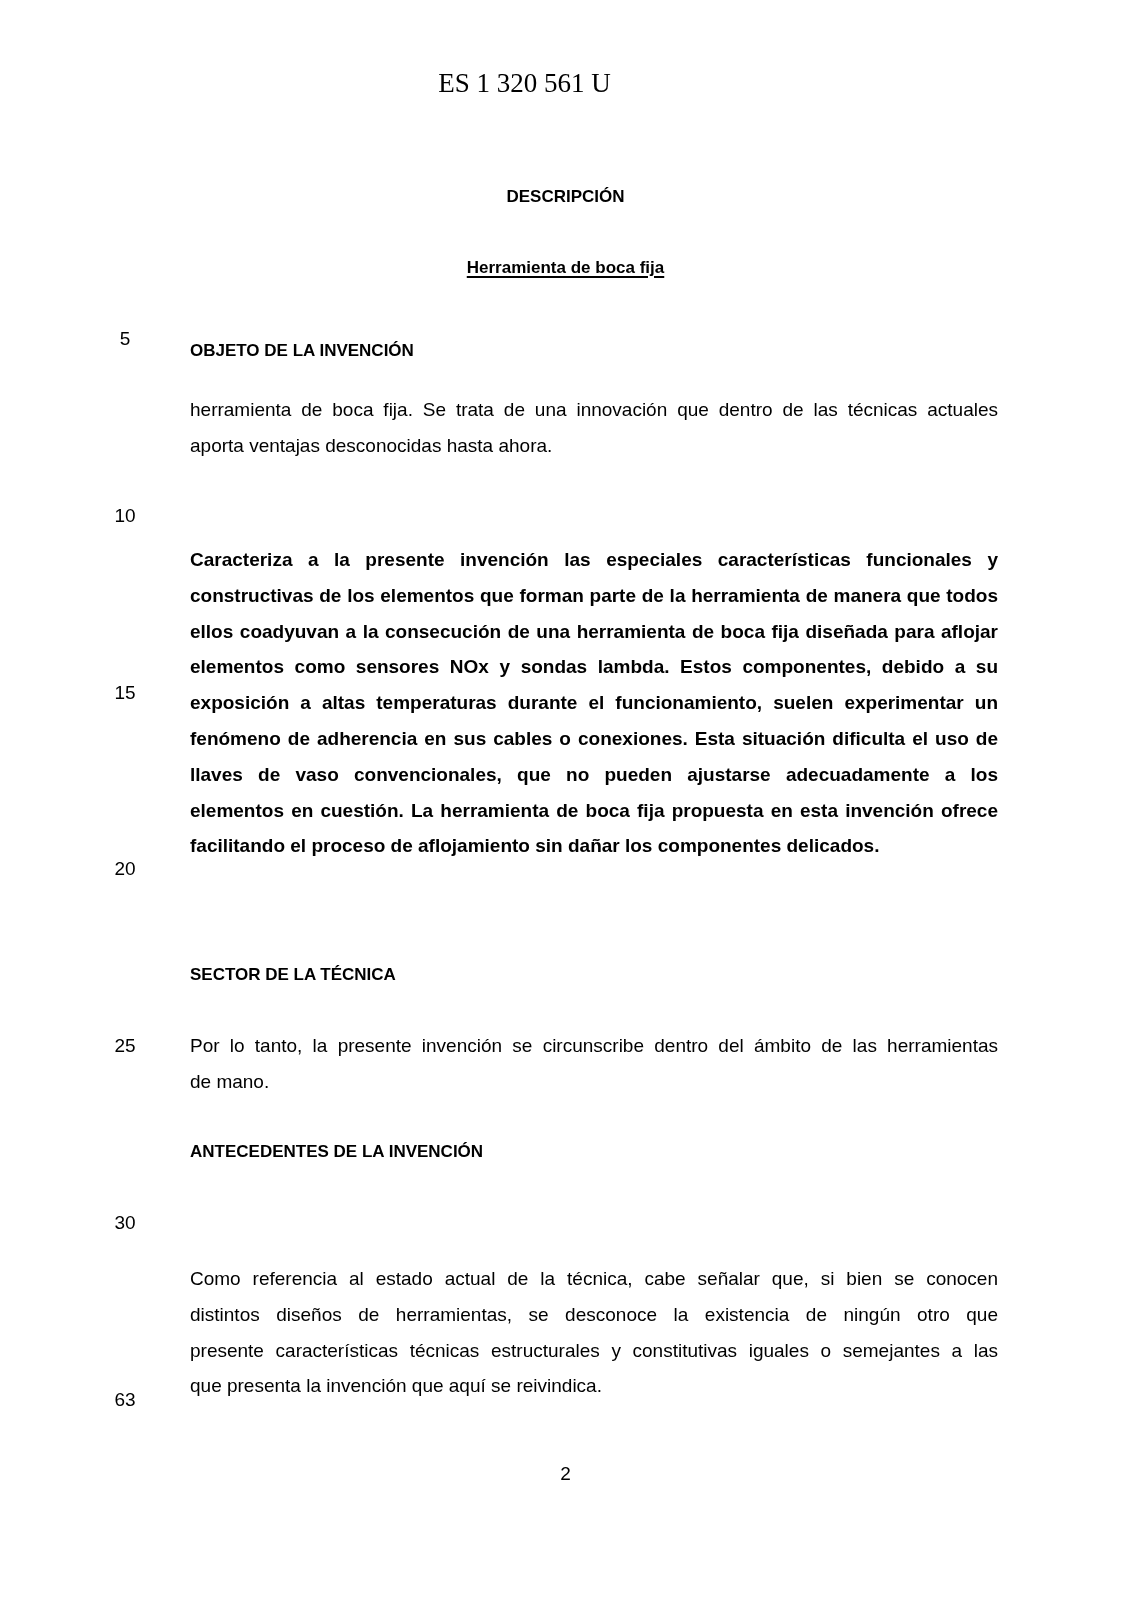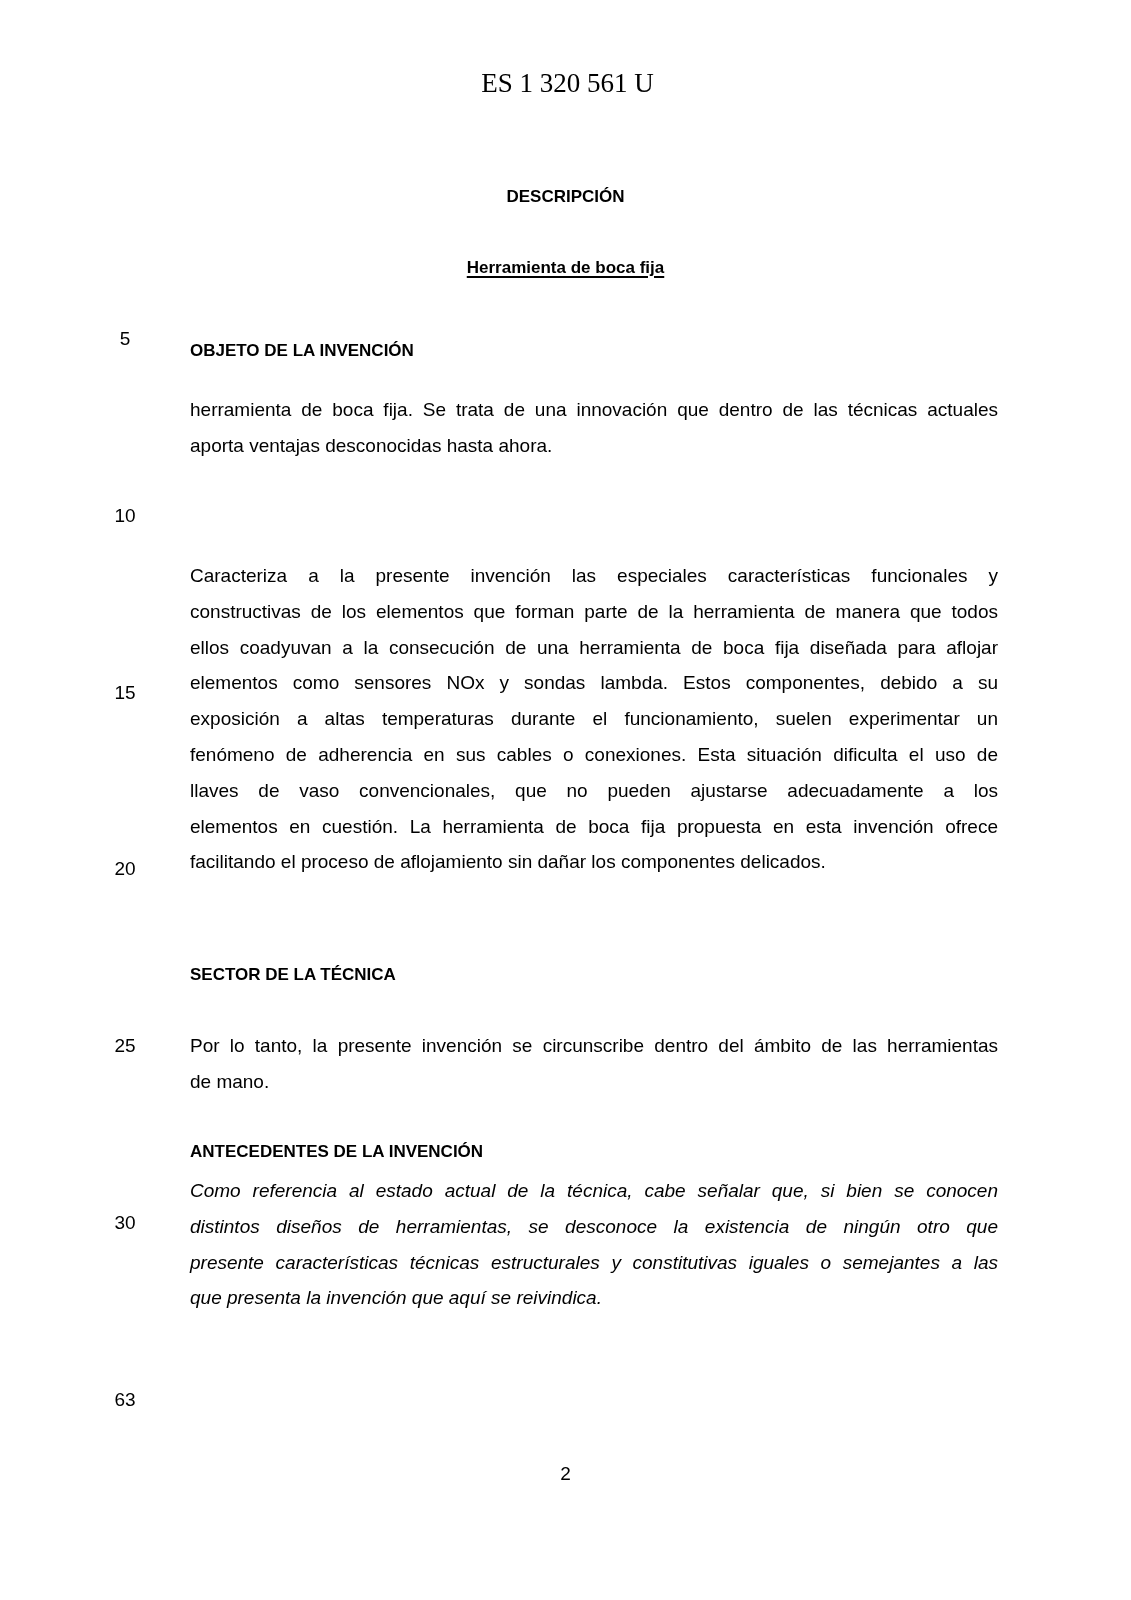--- a/index.html
+++ b/index.html
@@ -1,19 +1,19 @@
 <!DOCTYPE html>
 <html><head>
 <meta charset="utf-8">
 <style>
   html, body { margin: 0; padding: 0; background: #ffffff; }
   body { width: 1131px; height: 1600px; position: relative; overflow: hidden; color: #000; }
   .abs { position: absolute; }
   .pubno { left: 0; width: 1049px; top: 66px; text-align: center;
-    font-family: "Liberation Serif", serif; font-size: 27px; line-height: 34px; padding-left: 43px; }
+    font-family: "Liberation Serif", serif; font-size: 27px; line-height: 34px; }
   .heading { font-family: "Liberation Sans", sans-serif; font-weight: bold; font-size: 17px; line-height: 24px; }
   .center { left: 0; width: 1131px; text-align: center; }
   .u { text-decoration: underline; text-underline-offset: 3px; text-decoration-thickness: 2px; }
   .lnum { left: 100px; width: 50px; text-align: center;
     font-family: "Liberation Sans", sans-serif; font-size: 19px; line-height: 24px; }
   .sec { left: 190px; }
   .para { left: 190px; width: 808px; font-family: "Liberation Sans", sans-serif;
     font-size: 19px; line-height: 35.8px; text-align: justify; }
   .line { display: block; height: 35.8px; text-align: justify; text-align-last: justify; white-space: nowrap; }
   .line.last { text-align-last: left; }
@@ -39,41 +39,41 @@
 <div class="abs lnum" style="top:1211px;">30</div>
 <div class="abs lnum" style="top:1388px;">63</div>
 
 <div class="abs heading sec" style="top:339px;">OBJETO DE LA INVENCIÓN</div>
 
 <div class="abs para" style="top:392px;">
   <span class="line">herramienta de boca fija. Se trata de una innovación que dentro de las técnicas actuales</span>
   <span class="line last">aporta ventajas desconocidas hasta ahora.</span>
 </div>
 
-<div class="abs para" style="top:558px;">
+<div class="abs para" style="top:542px;font-weight:bold;">
   <span class="line">Caracteriza a la presente invención las especiales características funcionales y</span>
   <span class="line">constructivas de los elementos que forman parte de la herramienta de manera que todos</span>
   <span class="line">ellos coadyuvan a la consecución de una herramienta de boca fija diseñada para aflojar</span>
   <span class="line">elementos como sensores NOx y sondas lambda. Estos componentes, debido a su</span>
   <span class="line">exposición a altas temperaturas durante el funcionamiento, suelen experimentar un</span>
   <span class="line">fenómeno de adherencia en sus cables o conexiones. Esta situación dificulta el uso de</span>
   <span class="line">llaves de vaso convencionales, que no pueden ajustarse adecuadamente a los</span>
   <span class="line">elementos en cuestión. La herramienta de boca fija propuesta en esta invención ofrece</span>
   <span class="line last">facilitando el proceso de aflojamiento sin dañar los componentes delicados.</span>
 </div>
 
 <div class="abs heading sec" style="top:963px;">SECTOR DE LA TÉCNICA</div>
 
 <div class="abs para" style="top:1028px;">
   <span class="line">Por lo tanto, la presente invención se circunscribe dentro del ámbito de las herramientas</span>
   <span class="line last">de mano.</span>
 </div>
 
 <div class="abs heading sec" style="top:1140px;">ANTECEDENTES DE LA INVENCIÓN</div>
 
-<div class="abs para" style="top:1173px;font-style:italic;">
+<div class="abs para" style="top:1261px;">
   <span class="line">Como referencia al estado actual de la técnica, cabe señalar que, si bien se conocen</span>
   <span class="line">distintos diseños de herramientas, se desconoce la existencia de ningún otro que</span>
   <span class="line">presente características técnicas estructurales y constitutivas iguales o semejantes a las</span>
   <span class="line last">que presenta la invención que aquí se reivindica.</span>
 </div>
 
 <div class="abs pagenum">2</div>
 
 </body></html>

